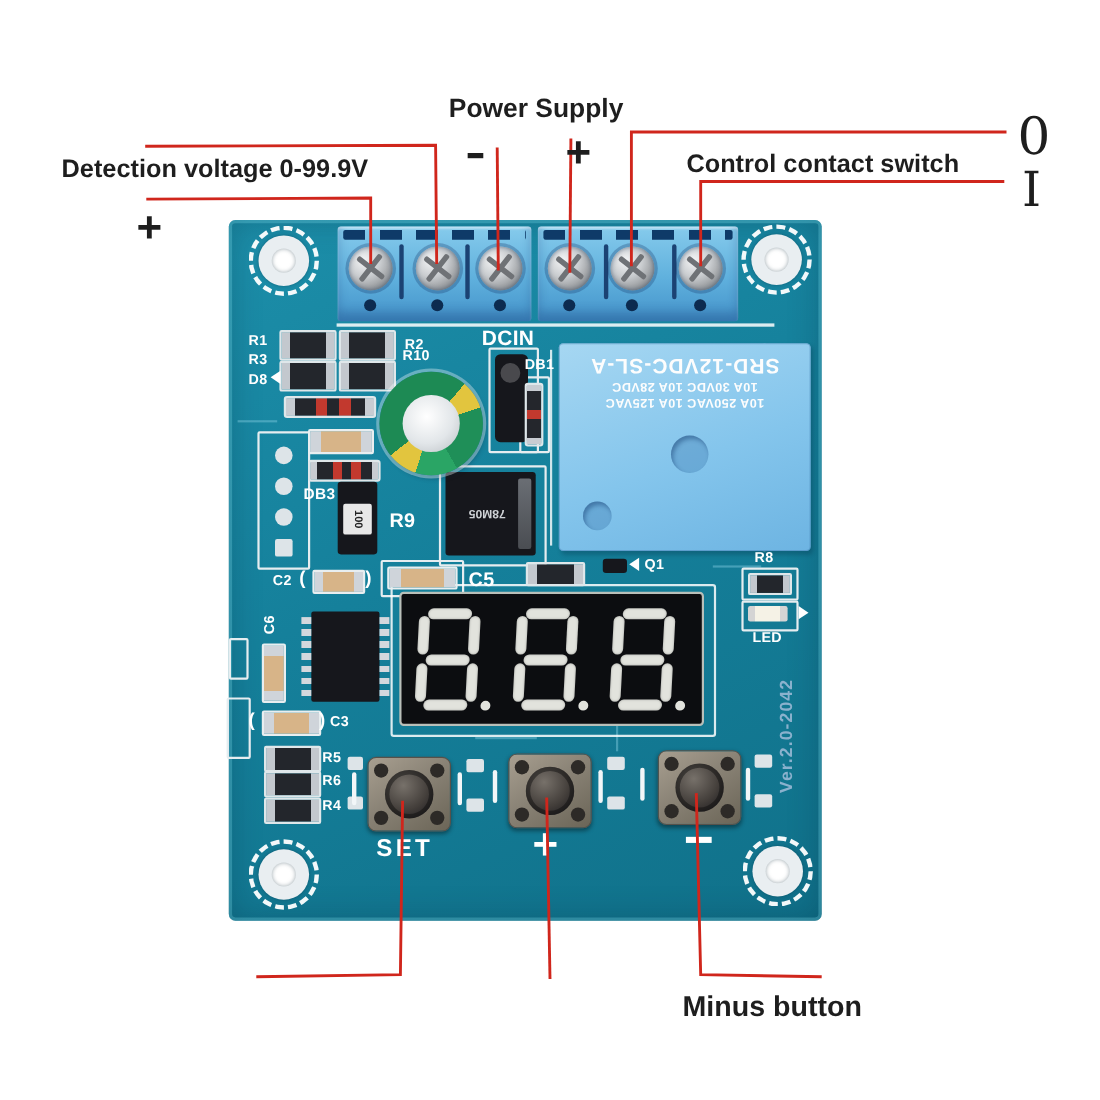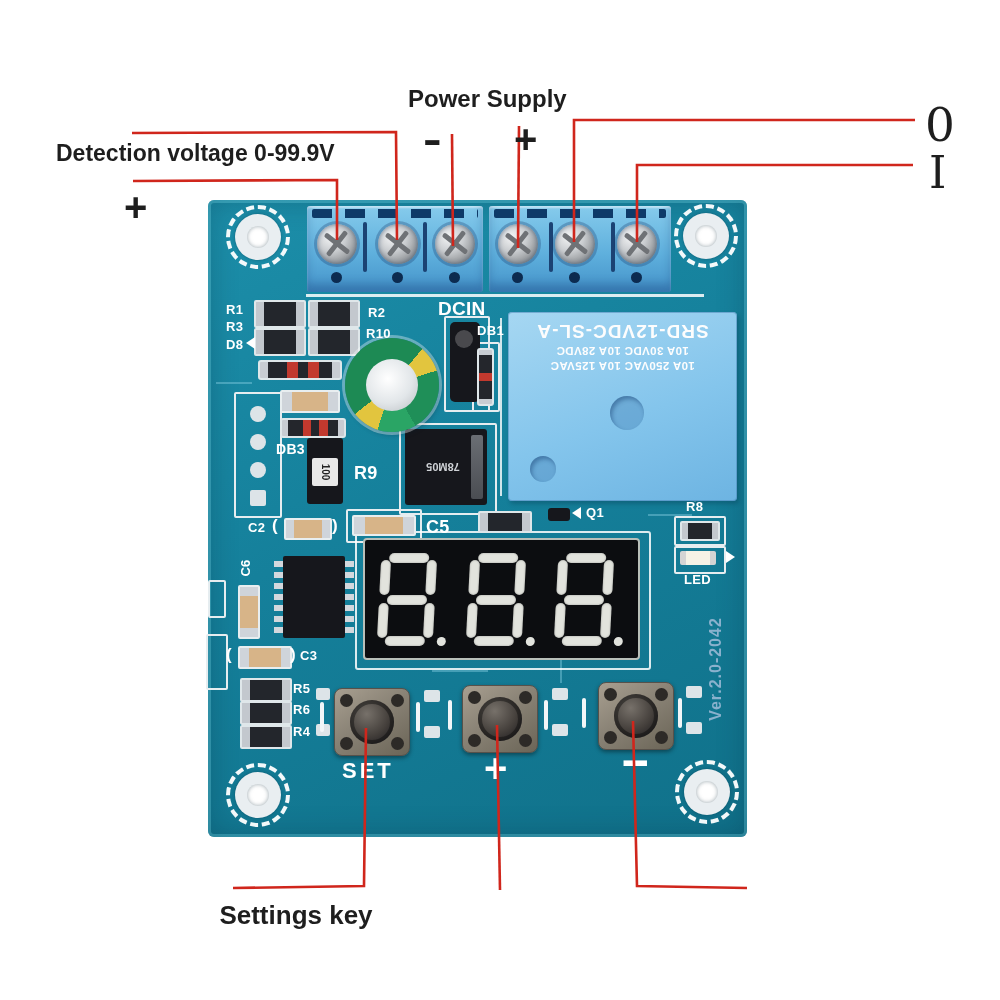--- a/index.html
+++ b/index.html
@@ -173,21 +173,21 @@
 
   <span class="sk" style="left:226px;top:303px;">R1</span>
   <span class="sk" style="left:226px;top:320px;">R3</span>
   <span class="sk" style="left:226px;top:338px;">D8</span>
   <div class="arrL" style="left:246px;top:337px;"></div>
   <div class="smd" style="left:254px;top:300px;width:48px;height:24px;"></div>
   <div class="smd" style="left:254px;top:328px;width:48px;height:24px;"></div>
   <div class="smd" style="left:308px;top:300px;width:48px;height:24px;"></div>
   <div class="smd" style="left:308px;top:328px;width:48px;height:24px;"></div>
   <span class="sk" style="left:368px;top:306px;">R2</span>
-  <span class="sk" style="left:366px;top:327px;">R10</span>
+  <span class="sk" style="left:366px;top:316px;">R10</span>
   <div class="diode" style="left:258px;top:360px;width:80px;height:16px;"></div>
   <div class="ctan" style="left:280px;top:390px;width:56px;height:19px;"></div>
   <div class="diode" style="left:280px;top:418px;width:62px;height:16px;"></div>
 
   <div class="box" style="left:234px;top:392px;width:44px;height:122px;">
     <div class="pad" style="left:14px;top:12px;width:16px;height:16px;border-radius:50%;"></div>
     <div class="pad" style="left:14px;top:40px;width:16px;height:16px;border-radius:50%;"></div>
     <div class="pad" style="left:14px;top:68px;width:16px;height:16px;border-radius:50%;"></div>
     <div class="pad" style="left:14px;top:96px;width:16px;height:16px;"></div>
   </div>
@@ -343,17 +343,18 @@
     <polyline points="366,728 364,886 233,888" fill="none" stroke="#d0261c" stroke-width="2.6"></polyline>
     <polyline points="497,725 500,890" fill="none" stroke="#d0261c" stroke-width="2.6"></polyline>
     <polyline points="633,721 637,886 747,888" fill="none" stroke="#d0261c" stroke-width="2.6"></polyline>
   </svg>
 
   <div class="lbl" style="left:408px;top:86px;font-size:24px;">Power Supply</div>
   <div class="lbl" style="left:423px;top:118px;font-size:40px;transform:scaleX(1.4);transform-origin:left center;">-</div>
   <div class="lbl" style="left:514px;top:118px;font-size:40px;">+</div>
   <div class="lbl" style="left:56px;top:141px;font-size:23px;">Detection voltage 0-99.9V</div>
   <div class="lbl" style="left:124px;top:186px;font-size:40px;">+</div>
+  <div class="lbl" style="left:624px;top:136px;font-size:23px;">Control contact switch</div>
   <div class="lbl serifG" style="left:925px;top:100px;font-size:47px;">0</div>
   <div class="lbl serifG" style="left:929px;top:150px;font-size:44px;">I</div>
-  <div class="lbl" style="left:296px;top:902px;font-size:26px;transform:translateX(-50%);">Settings key</div>
+  <div class="lbl" style="left:702px;top:902px;font-size:26px;transform:translateX(-50%);">Minus button</div>
 
 </div>
 
 </body></html>

